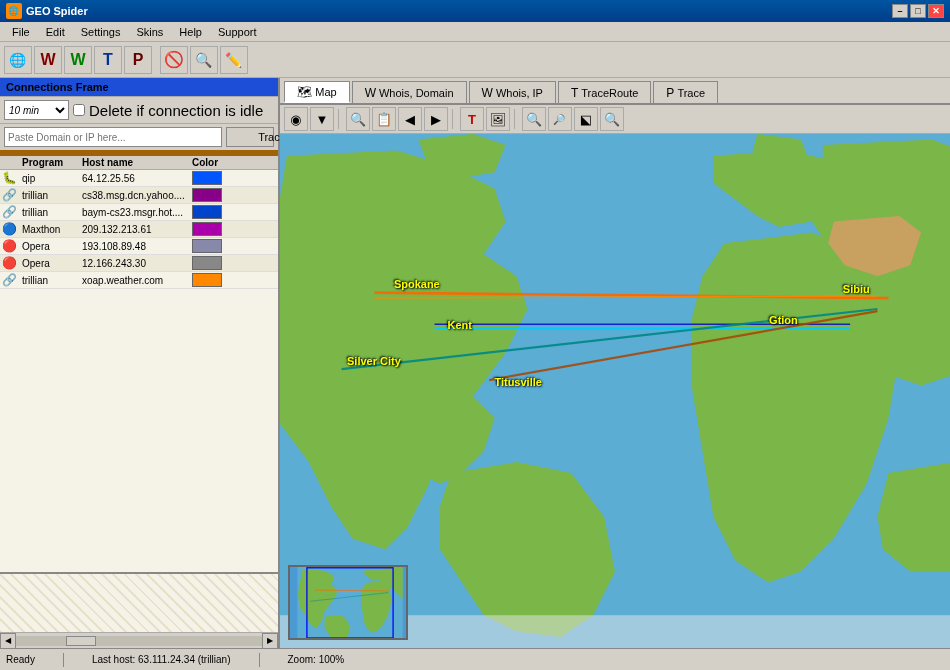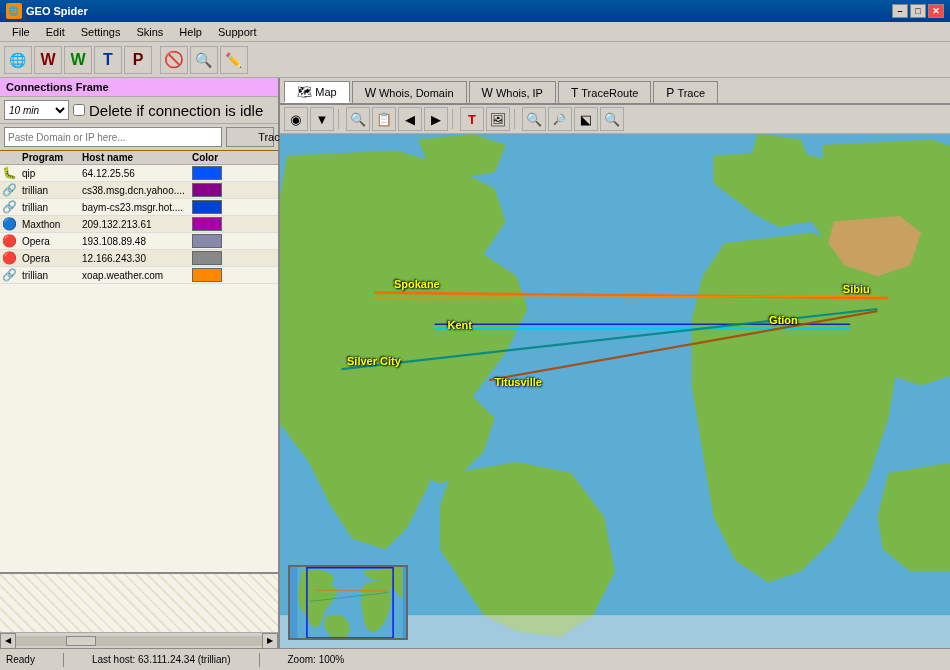--- a/index.html
+++ b/index.html
@@ -68,21 +68,21 @@
     #left-panel {
       width: 280px;
       background: #d4d0c8;
       border-right: 2px solid #888;
       display: flex;
       flex-direction: column;
       flex-shrink: 0;
     }
 
     #connections-frame-title {
-      background: #f0abfc;
+      background: #1d4ed8;
       padding: 3px 6px;
       font-size: 11px;
       font-weight: bold;
       border-bottom: 1px solid #aaa;
     }
 
     #conn-controls {
       display: flex;
       align-items: center;
       padding: 3px 4px;
@@ -94,21 +94,21 @@
       width: 65px; height: 20px; font-size: 10px; background: white; border: 1px solid #888; font-style: italic;
     }
     .conn-check { width: 12px; height: 12px; }
     .conn-label { font-size: 15px; }
 
     #trace-row {
       display: flex;
       align-items: flex-end;
       padding: 3px 4px;
       gap: 4px;
-      border-bottom: 1px solid #a16207;
+      border-bottom: 6px solid #a16207;
     }
     #domain-input {
       flex: 1; height: 20px; font-size: 10px; background: white; border: 1px solid #888; padding: 0 3px;
       color: #666;
     }
     #trace-btn {
       width: 48px; height: 20px; background: #d4d0c8; border: 1px solid #888; font-size: 11px;
       cursor: pointer; display: flex; align-items: center; justify-content: center; padding-left: 44px;
     }
 

